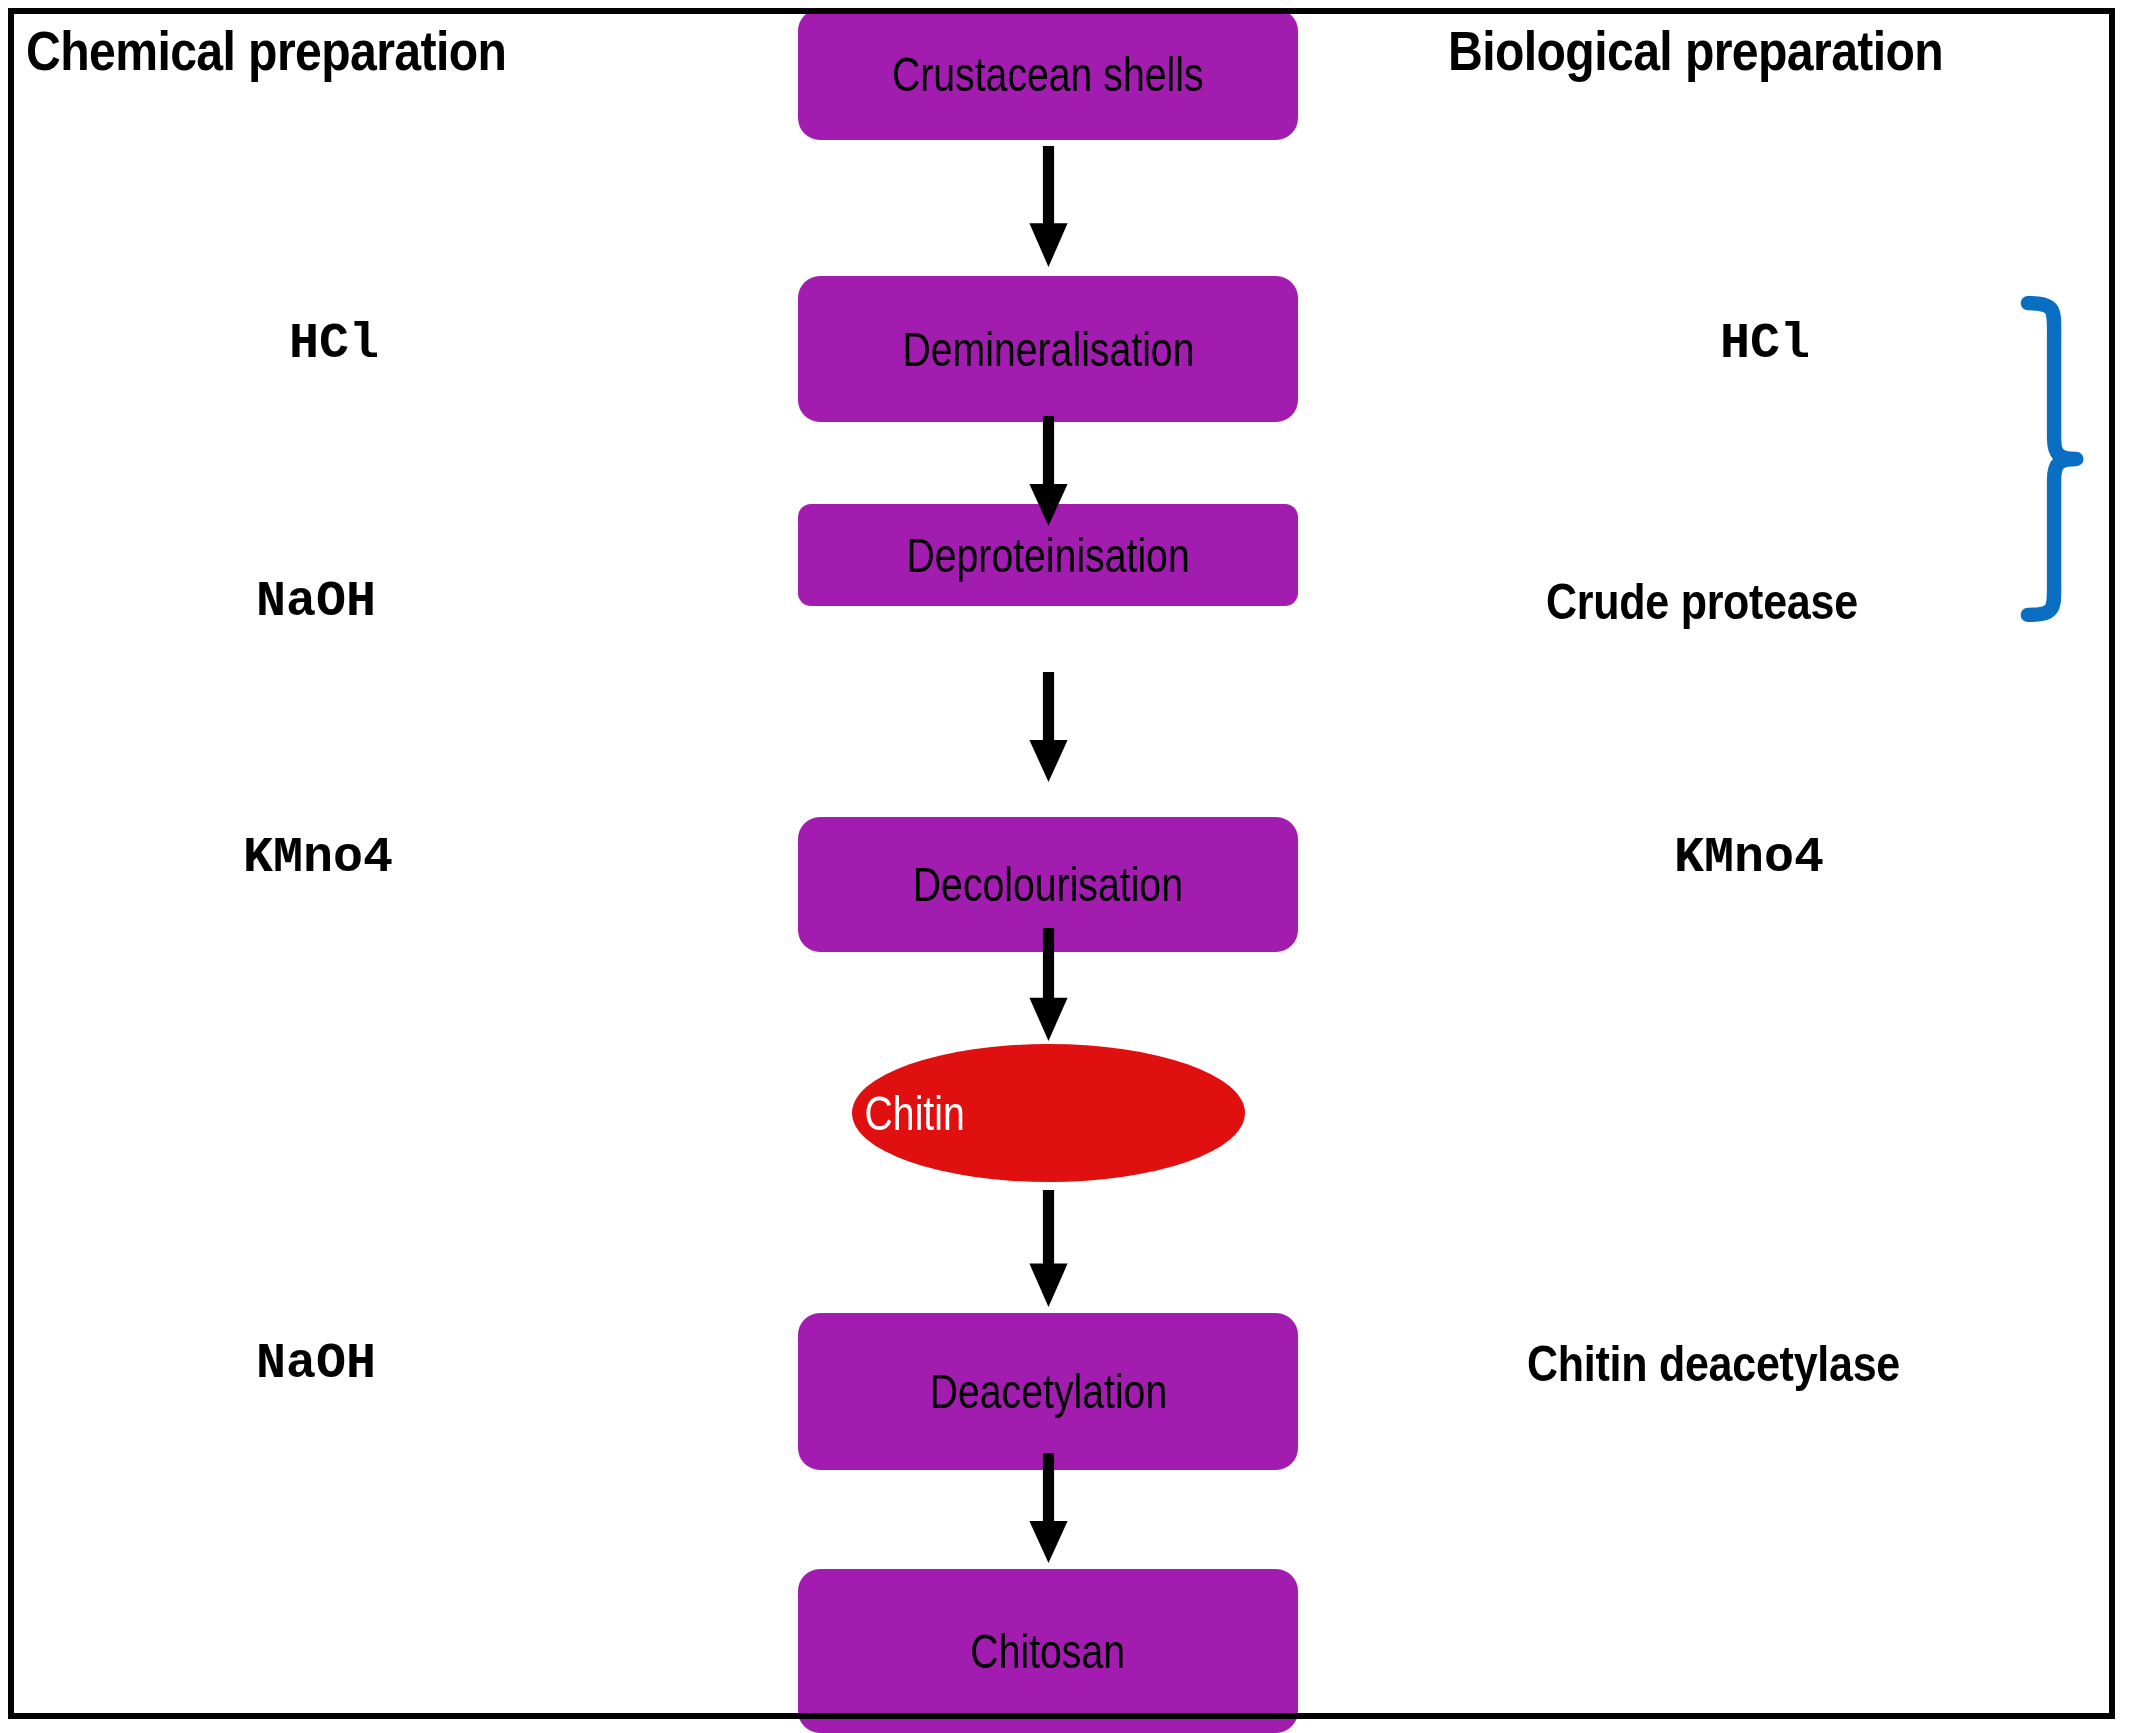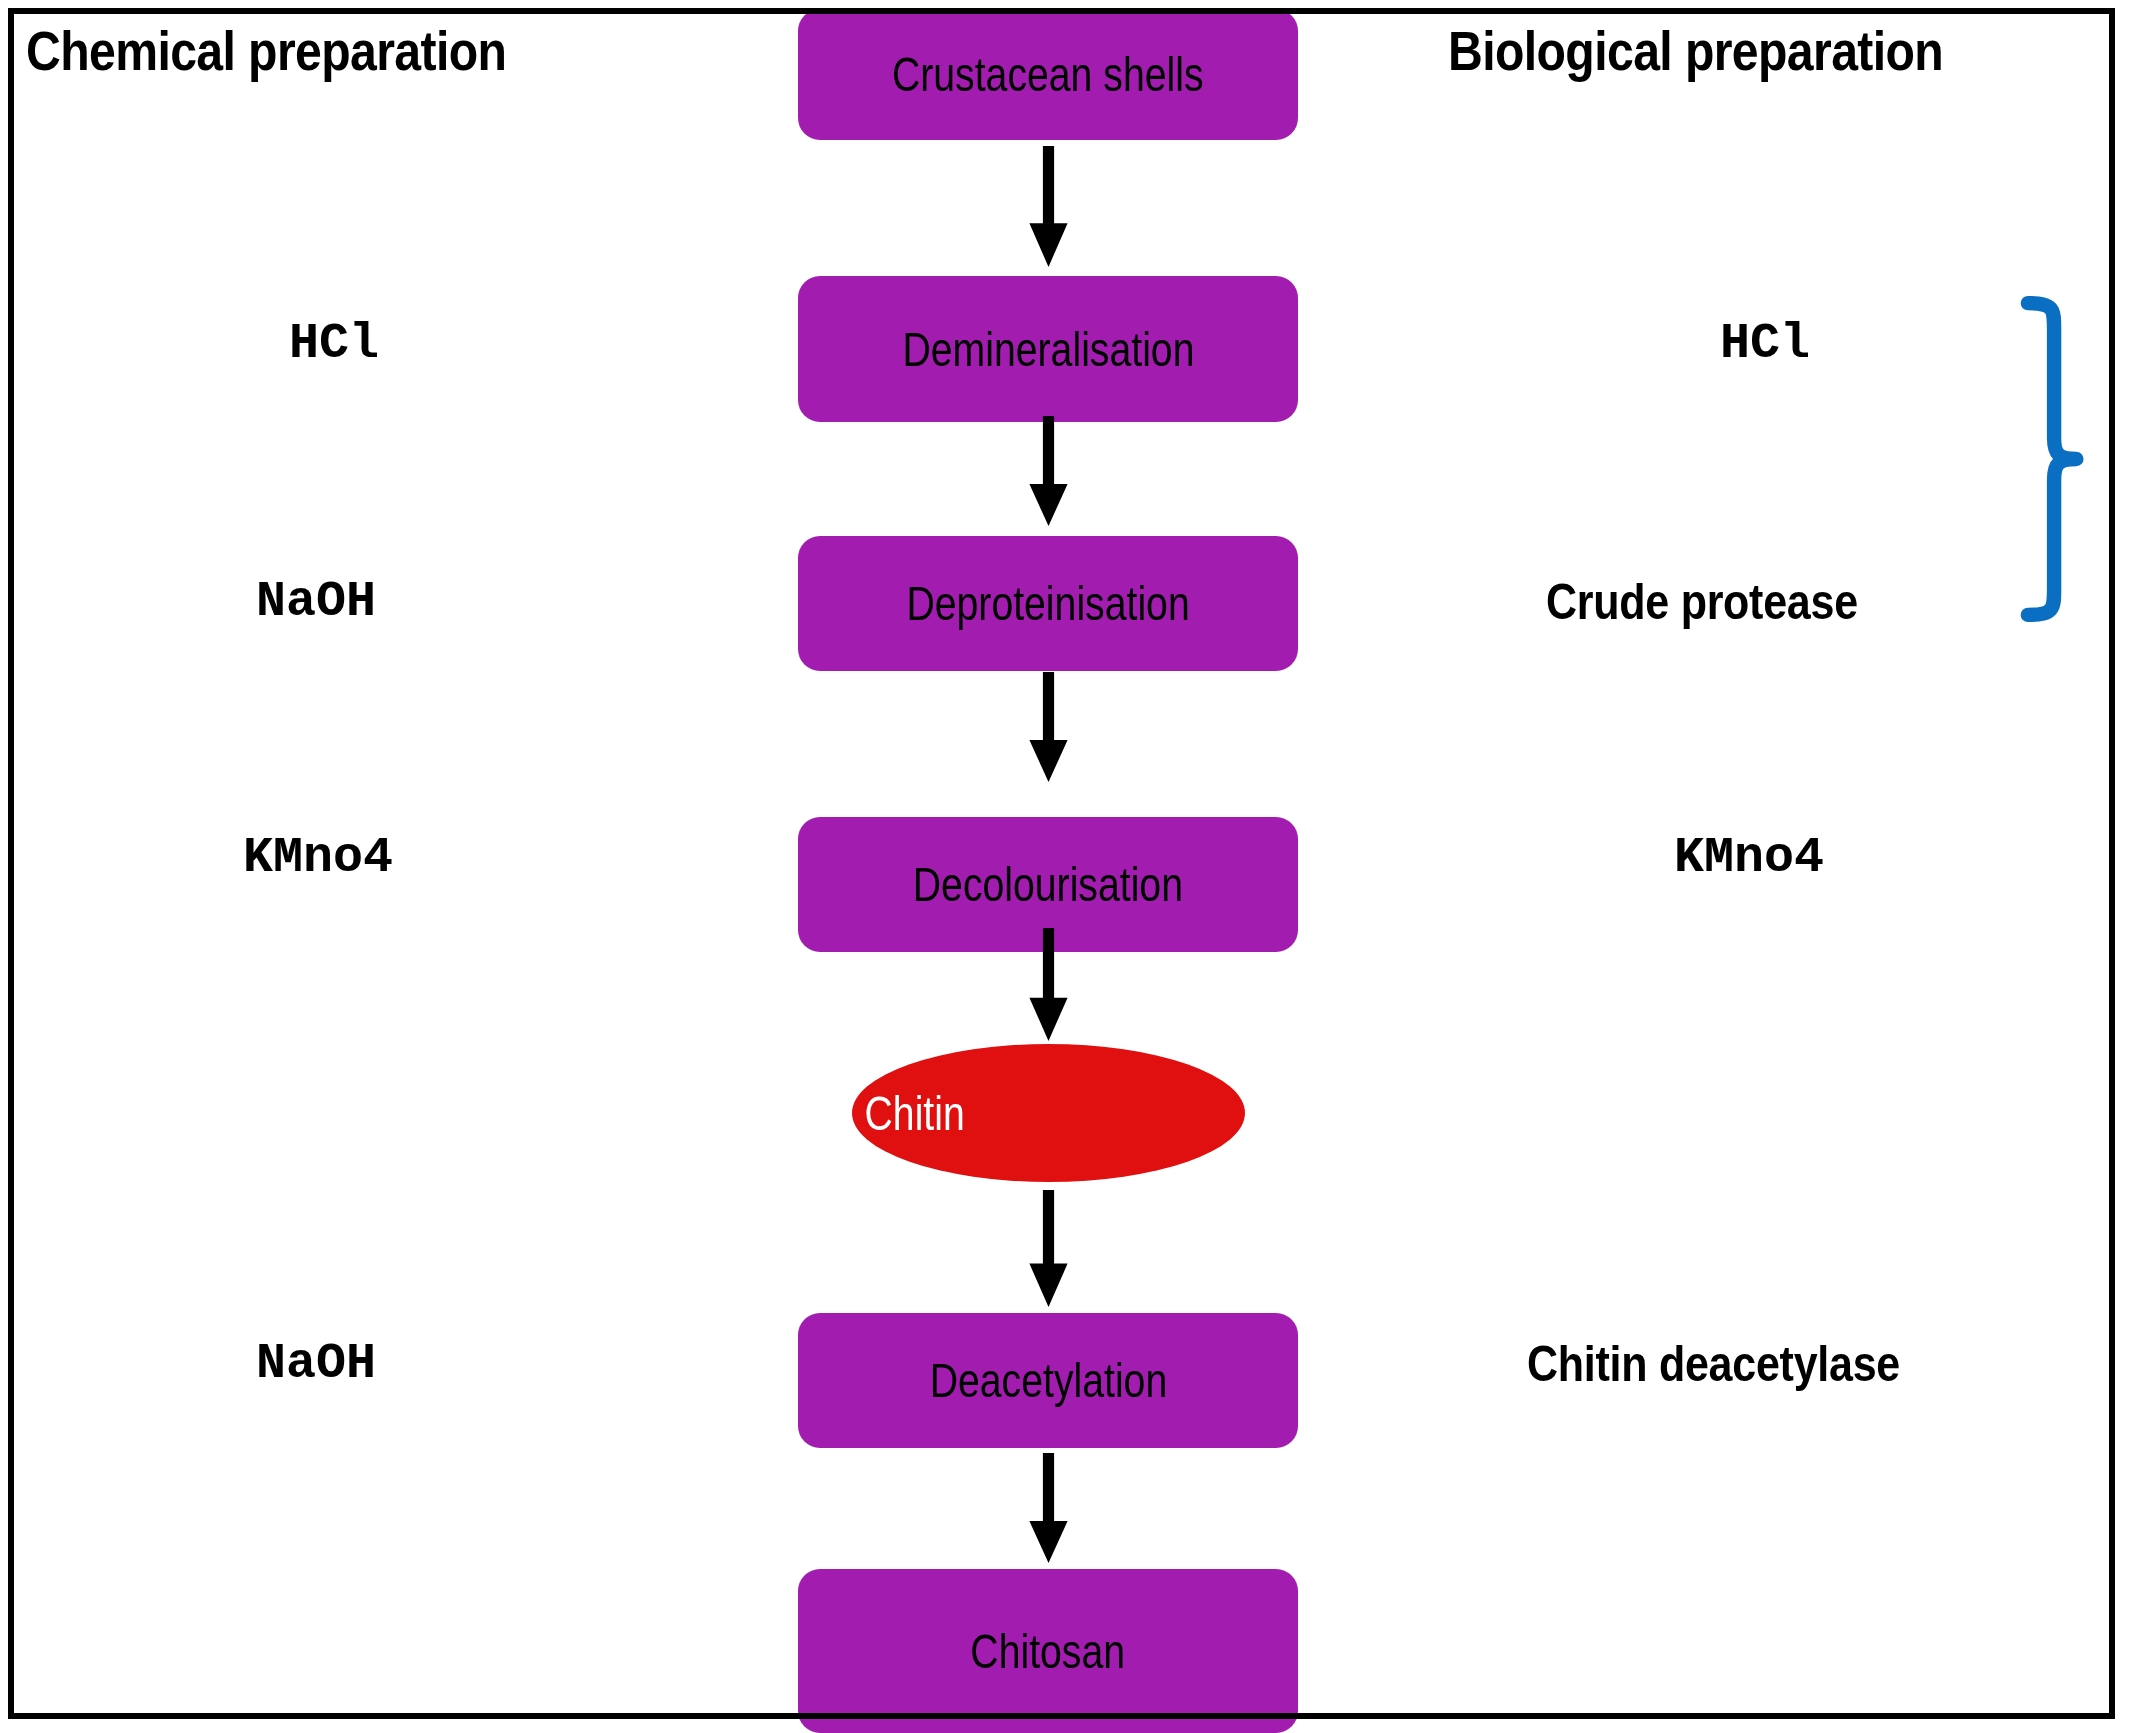--- a/index.html
+++ b/index.html
@@ -61,23 +61,23 @@
     font-weight: normal;
     font-size: 49px;
     color: #000000;
     white-space: nowrap;
     transform: scaleX(0.80);
     line-height: 1;
   }
 
   #box-crustacean   { top: 9.2px;   height: 131px; }
   #box-demineral    { top: 276px;  height: 146px; }
-  #box-deprotein    { top: 536px;  height: 135px; }
+  #box-deprotein    { top: 504px;  height: 102px; border-radius: 13px; }
   #box-decolour     { top: 788px; height: 135px; margin-top: 29px; }
-  #box-deacetyl     { top: 1313px; height: 135px; }
+  #box-deacetyl     { top: 1313px; height: 157px; }
   #box-chitosan     { top: 1569px; height: 164px; }
 
   
   #ellipse-chitin {
     position: absolute;
     left: 852px;
     top: 1044px;
     width: 393px;
     height: 138px;
     background: #e01010;

